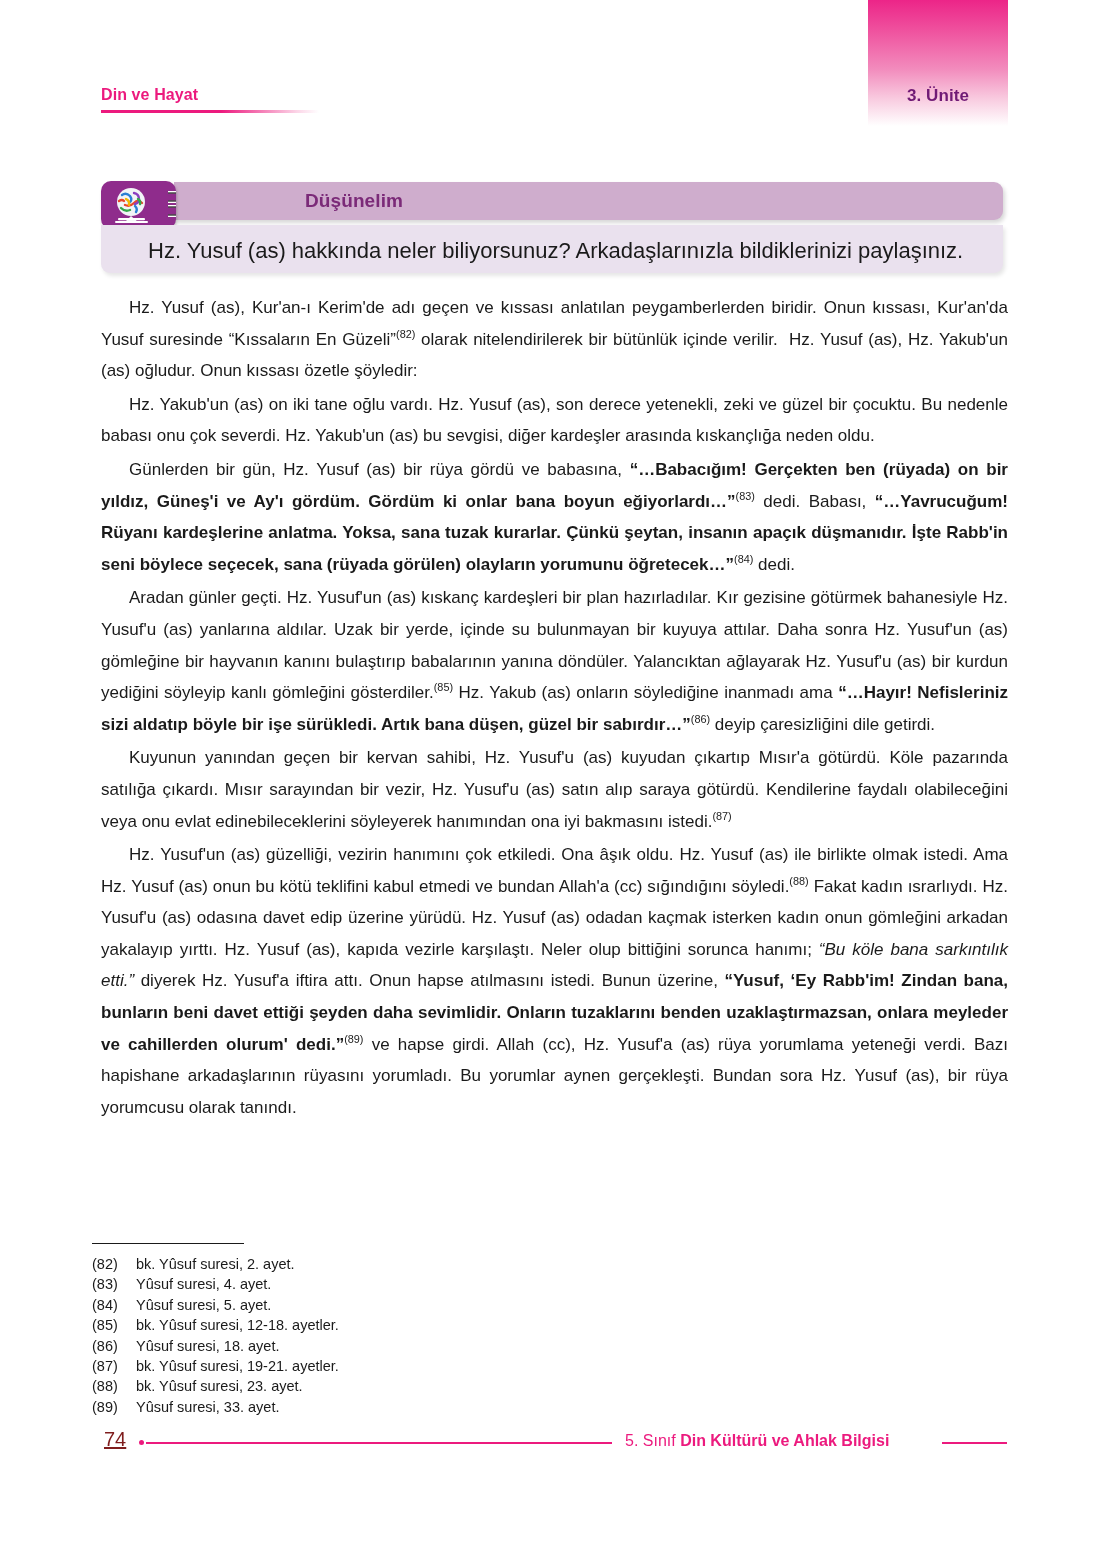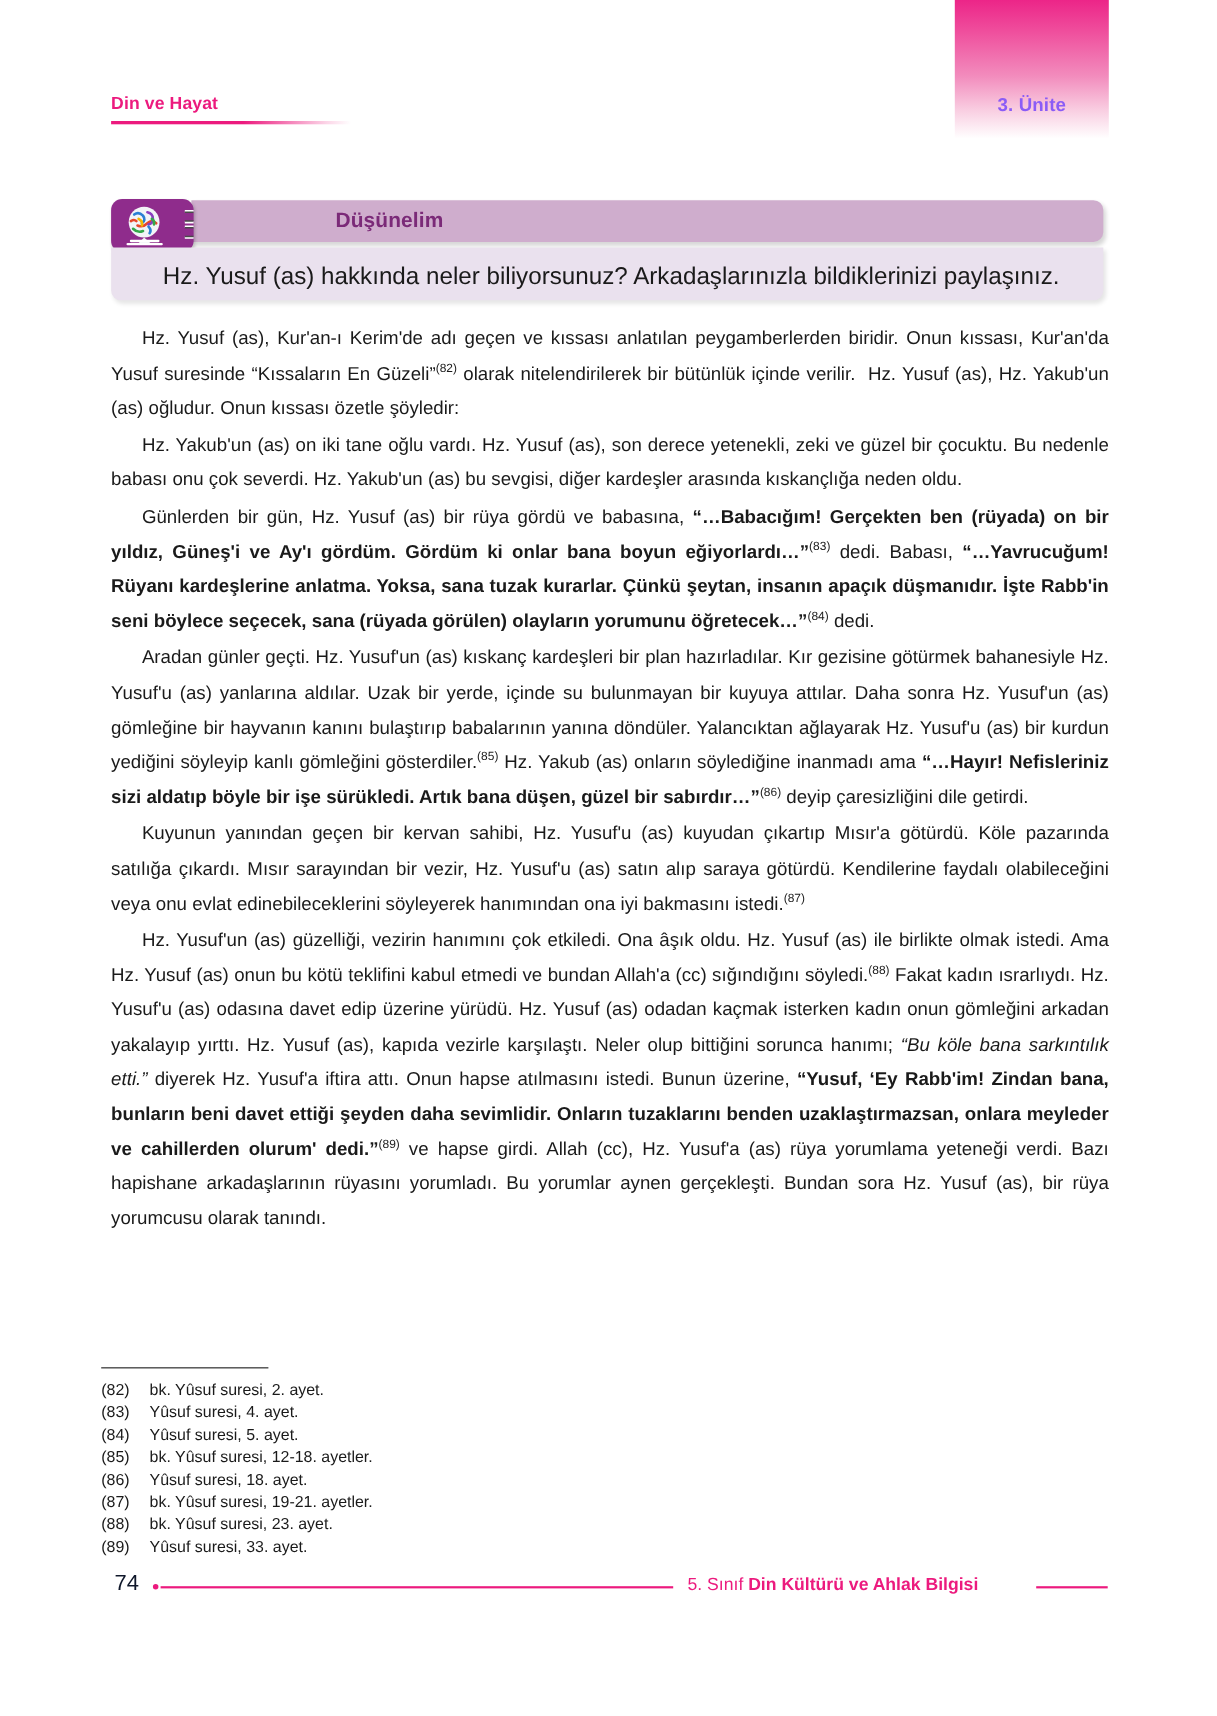--- a/index.html
+++ b/index.html
@@ -34,21 +34,21 @@
     background: linear-gradient(to bottom, #ec2588 0%, #ef4d9c 22%, #f28cbd 55%, #f9cfe2 80%, #ffffff 100%);
   }
   .unit-label {
     position: absolute;
     left: 868px;
     top: 86px;
     width: 140px;
     text-align: center;
     font-size: 17px;
     font-weight: bold;
-    color: #8b5cf6;
+    color: #701a75;
     letter-spacing: 0.1px;
   }
 
   
   .runhead {
     position: absolute;
     left: 101px;
     top: 86px;
     font-size: 16px;
     font-weight: bold;
@@ -188,21 +188,22 @@
   .fn-num { width: 44px; flex: 0 0 44px; }
   .fn-text { flex: 1 1 auto; }
 
   
   .footer { position: absolute; left: 0; top: 1428px; width: 1106px; height: 40px; }
   .folio {
     position: absolute;
     left: 104px;
     top: 0px;
     font-size: 20px;
-    color: #0f172a;
+    color: #7f1d1d;
+    text-decoration: underline;
   }
   .folio-dot {
     position: absolute;
     left: 139px;
     top: 12px;
     width: 5px;
     height: 5px;
     border-radius: 50%;
     background: #ec1a7e;
   }

